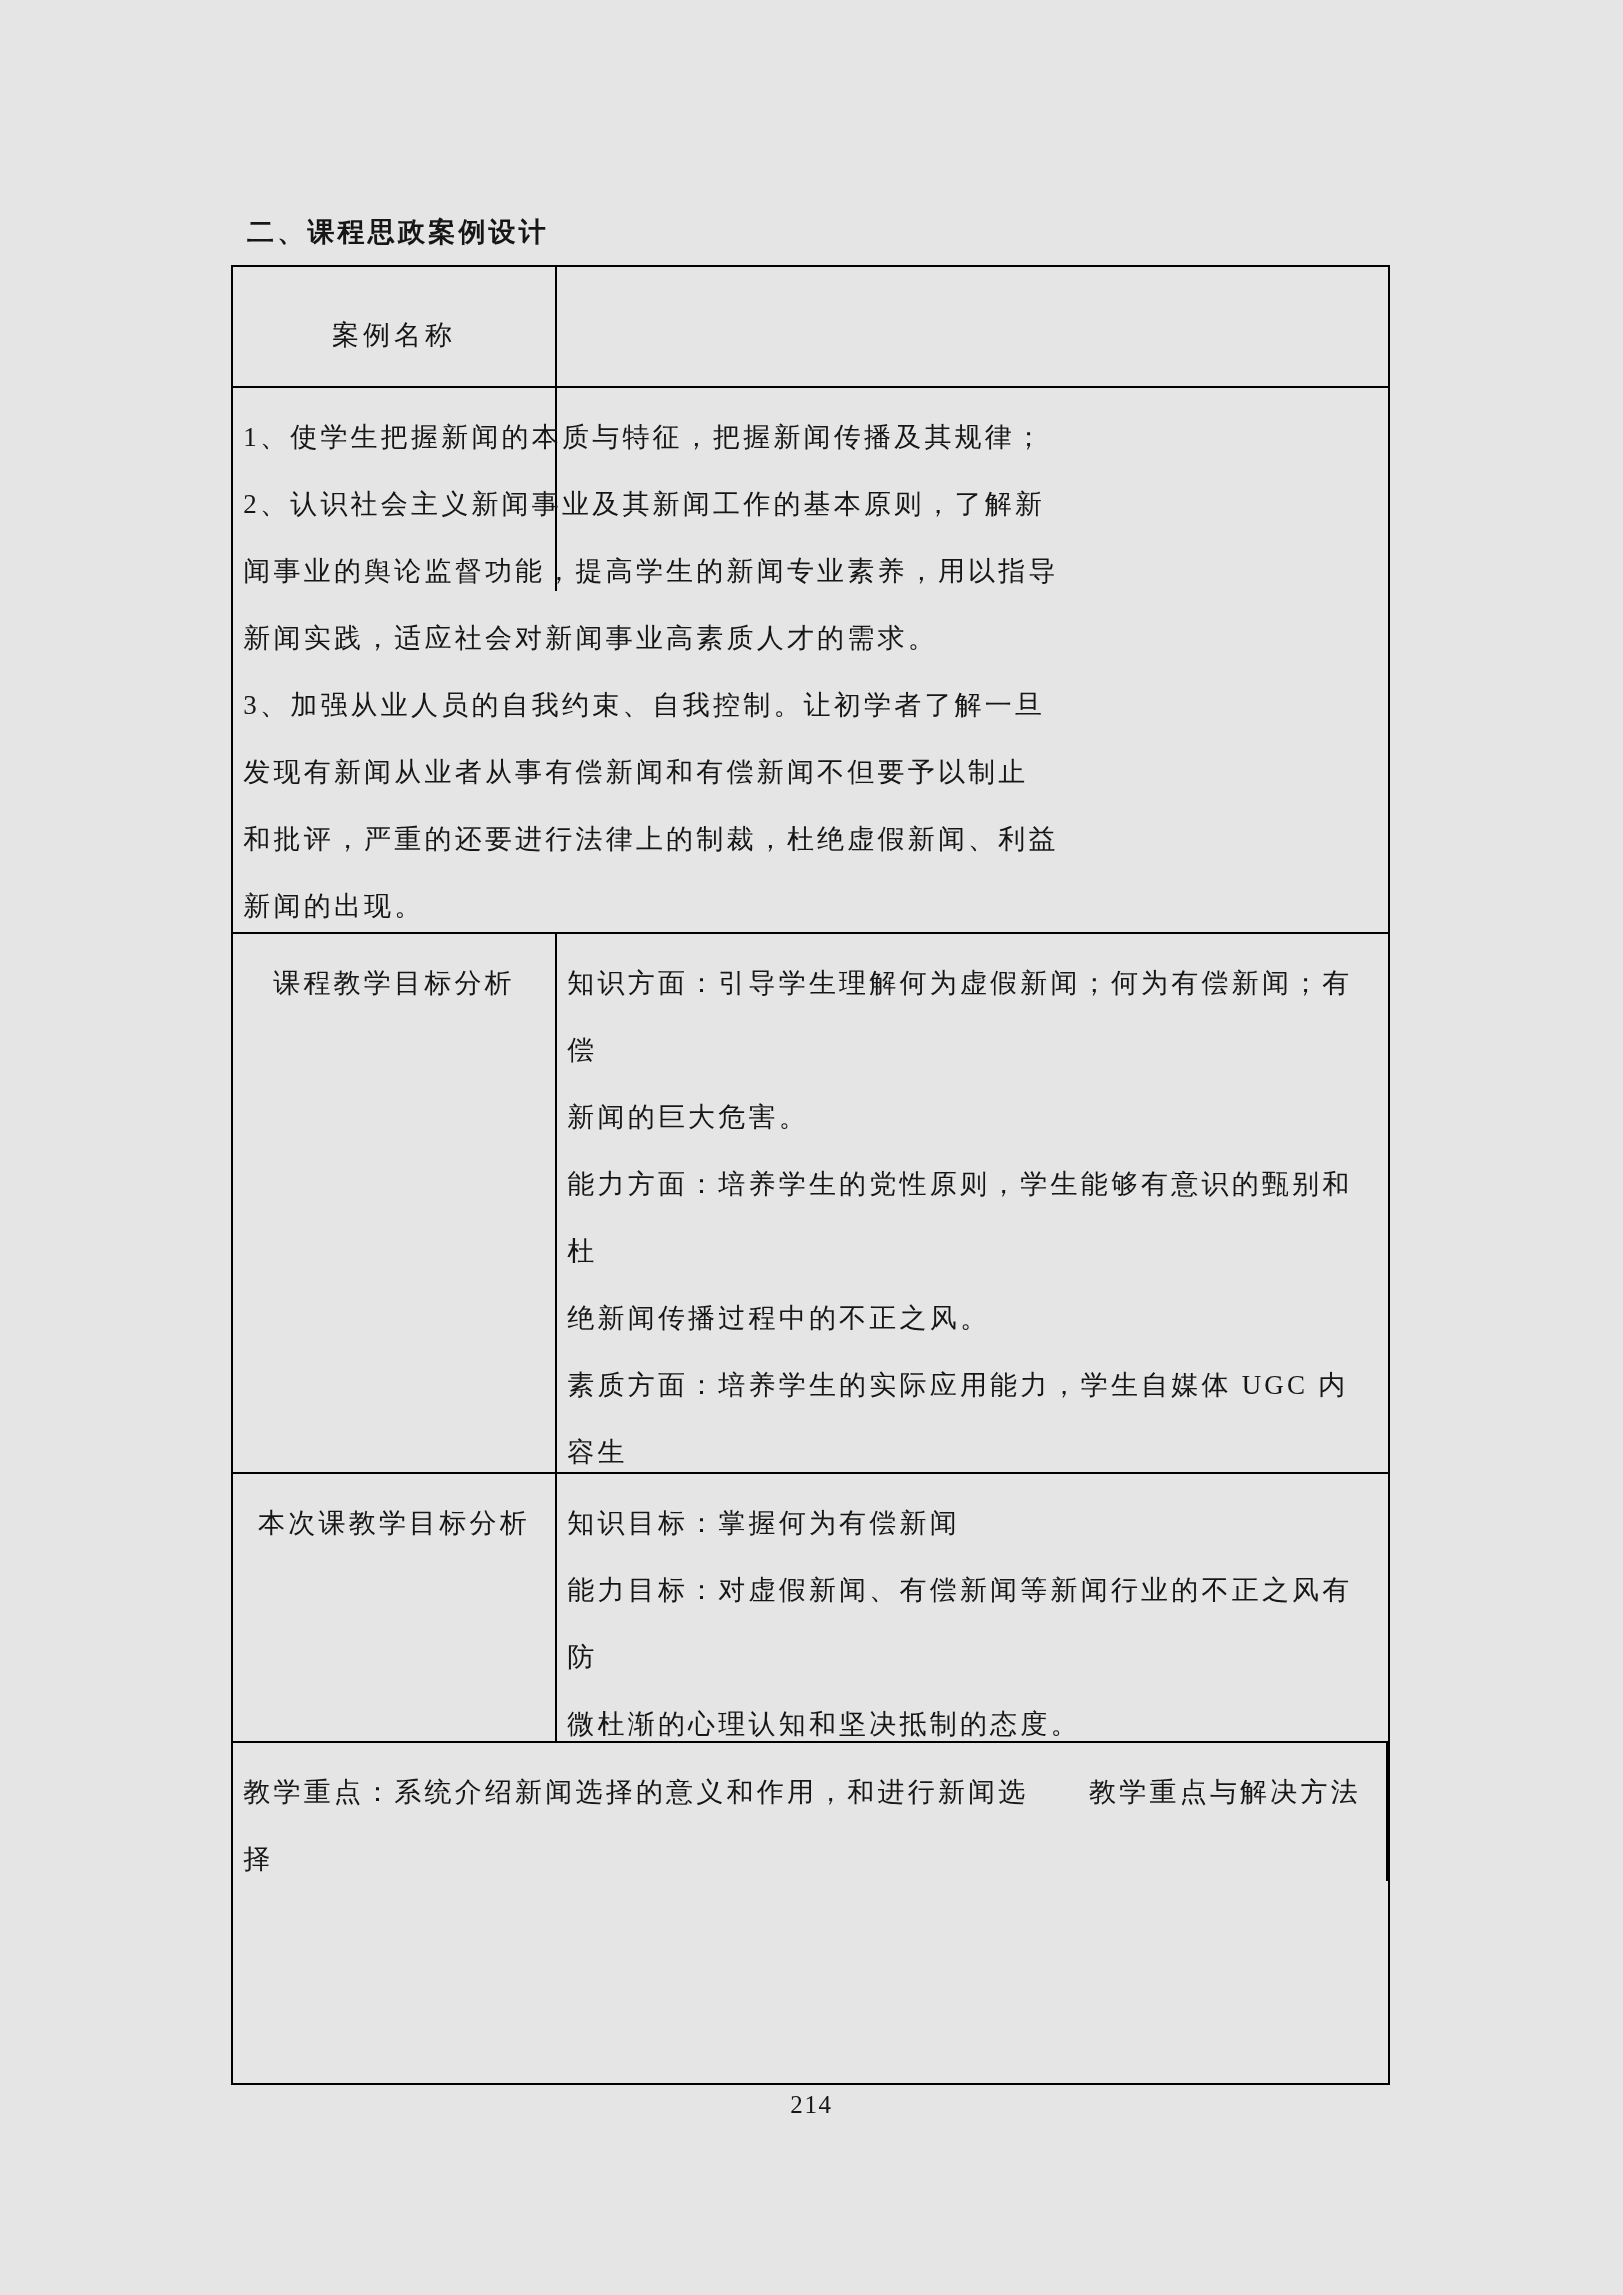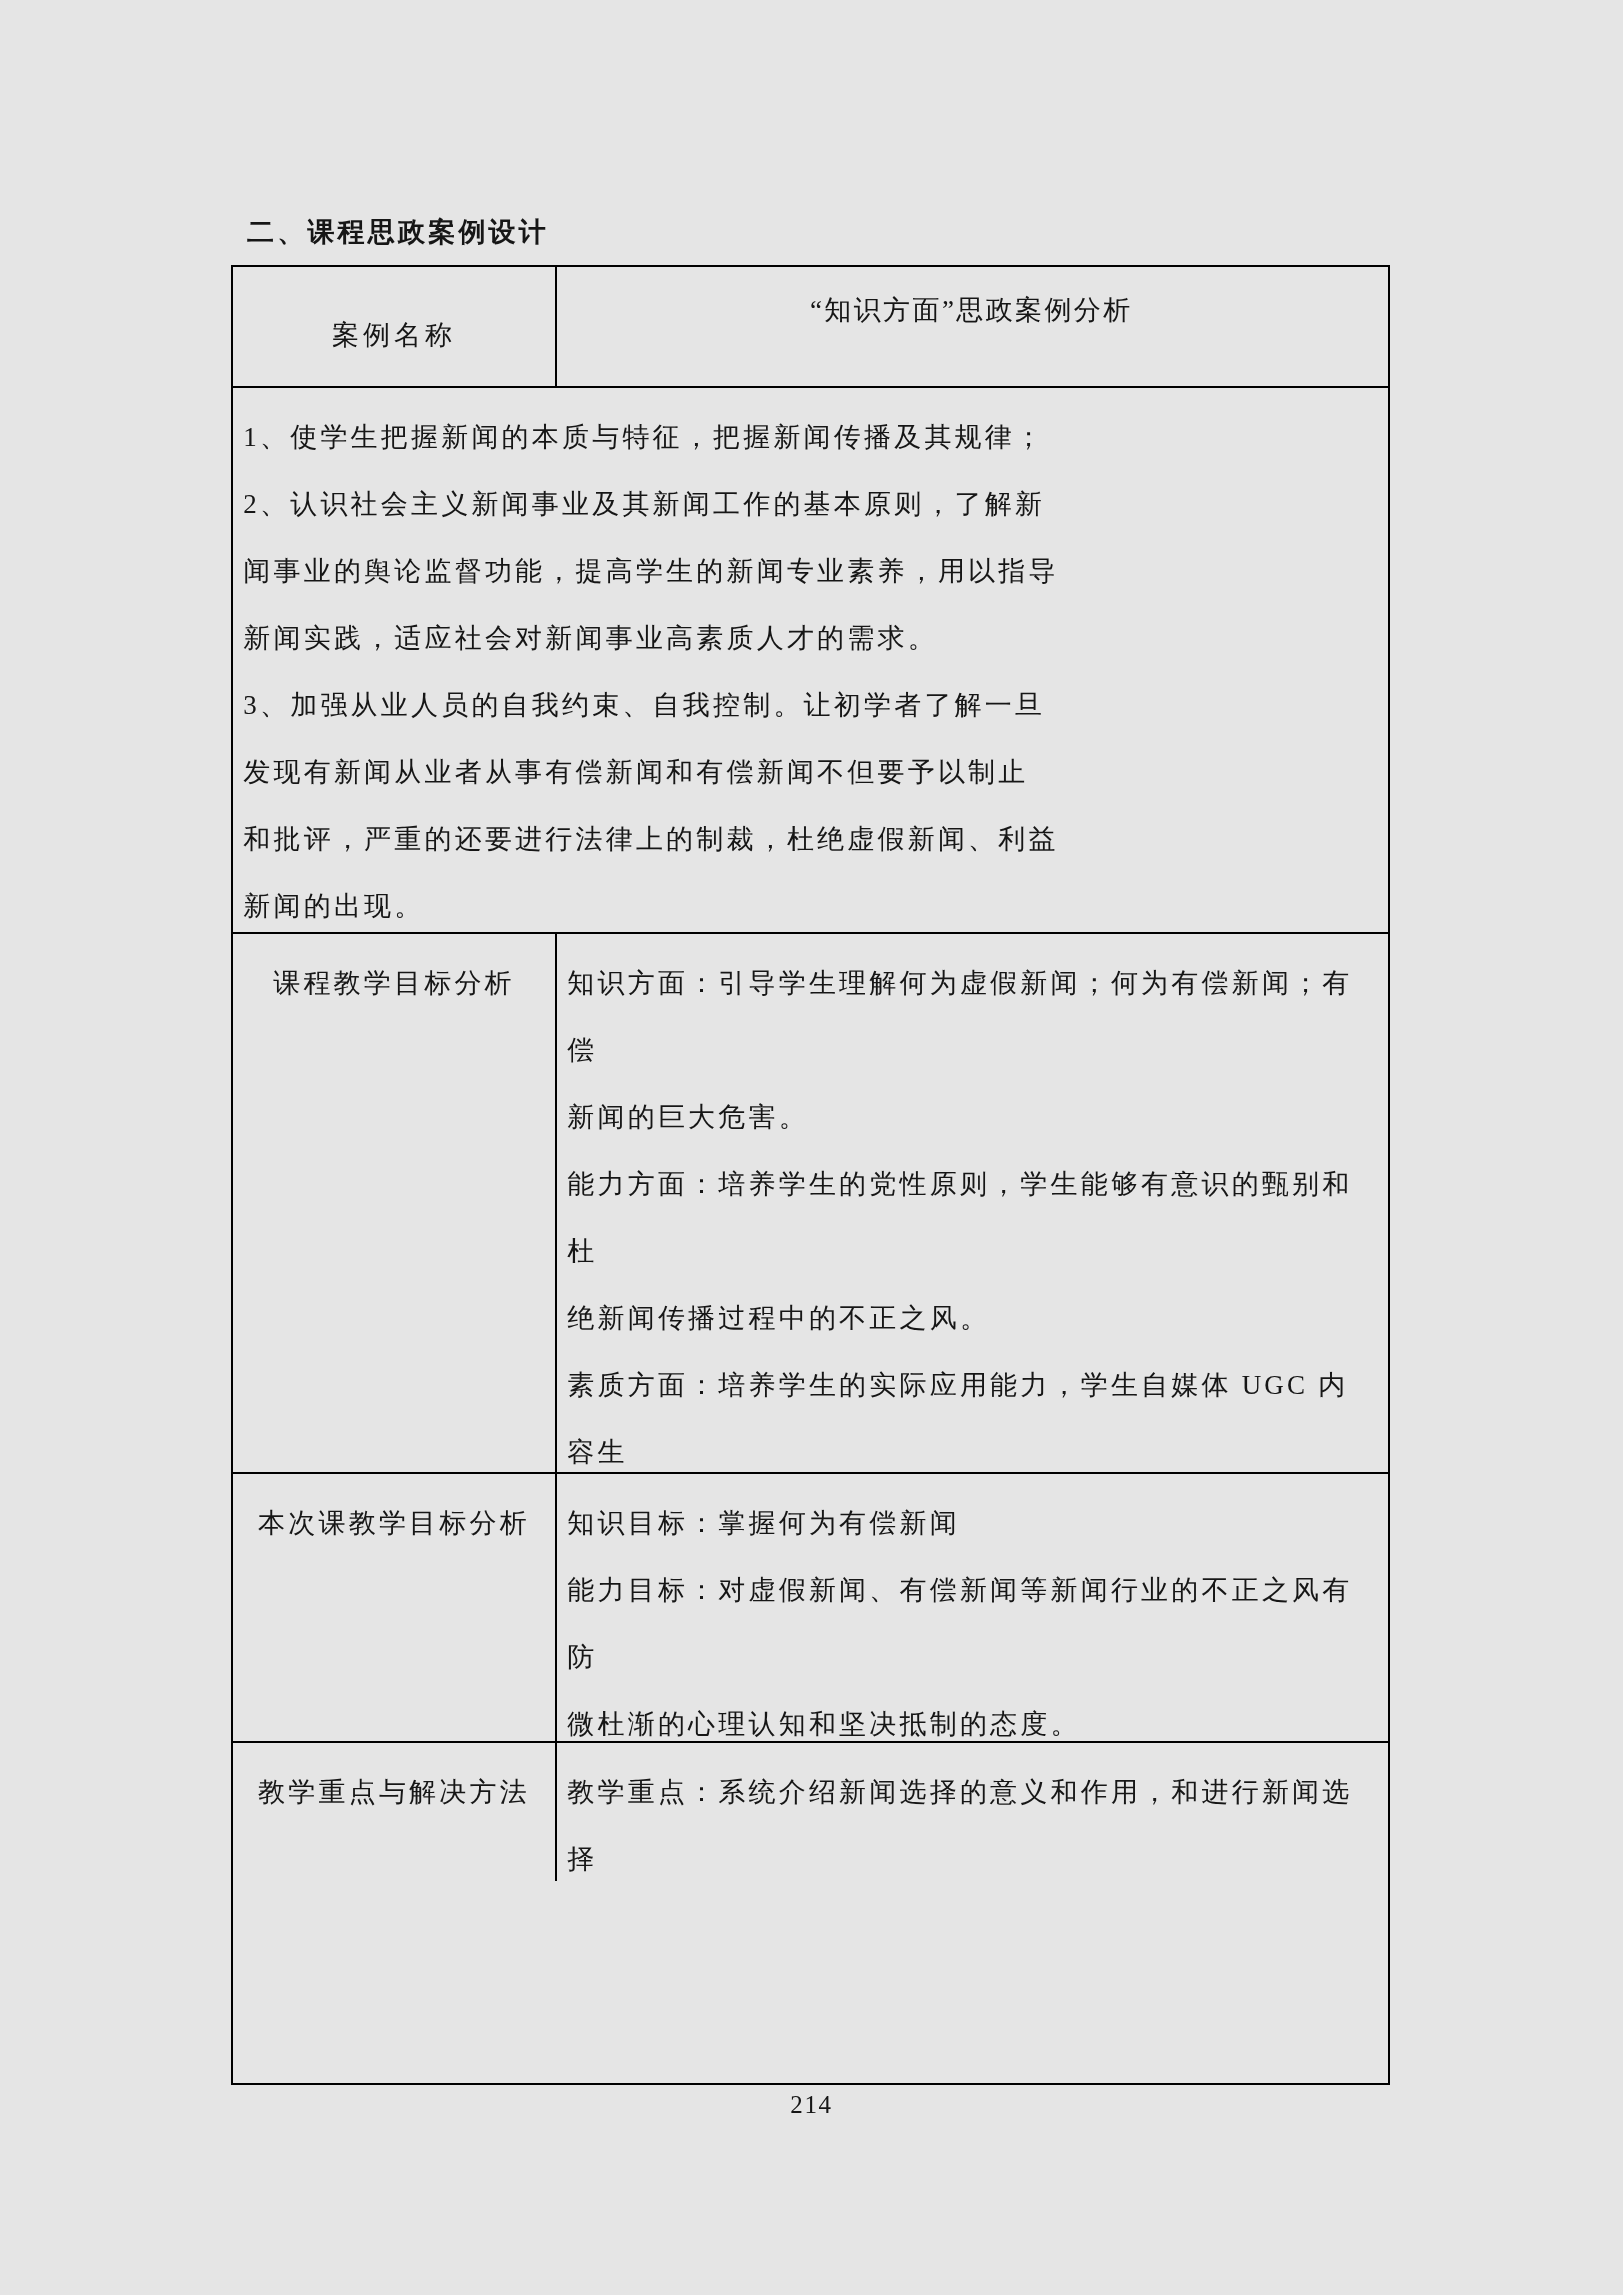--- a/index.html
+++ b/index.html
@@ -52,21 +52,21 @@
     flex:0 0 324px;
     border-right:2.4px solid #000;
     text-align:center;
     padding-top:16px;
   }
   .cell-r{
     flex:1 1 auto;
     padding:16px 12.7px 0 10.3px;
     text-align:left;
   }
-  .row-h1{height:119px;}
+  .row-h1{height:119px;flex-direction:column;}
   .row-h2{height:546px;}
   .row-h3{height:540px;}
   .row-h4{height:205px;}
   .row-h5{height:269px;}
   .row-h6{height:140px;}
   .row-header .cell-l{padding-top:35px;letter-spacing:4px;}
   .row-header .cell-r{padding-top:9.5px;text-align:center;letter-spacing:2.4px;}
   .page-number{
     position:absolute;
     top:2091px;
@@ -116,23 +116,23 @@
 
     <div class="t-row row-h5">
       <div class="cell cell-l">本次课教学目标分析</div>
       <div class="cell cell-r">知识目标：掌握何为有偿新闻
 能力目标：对虚假新闻、有偿新闻等新闻行业的不正之风有防
 微杜渐的心理认知和坚决抵制的态度。
 思政目标：树立正确的职业理想和道德评价标准。</div>
     </div>
 
     <div class="t-row row-h6">
-      <div class="cell cell-l">教学重点与解决方法</div>
       <div class="cell cell-r">教学重点：系统介绍新闻选择的意义和作用，和进行新闻选择
 的依据与方法，对新闻选择作出一个比较合理的解释。因此内</div>
+      <div class="cell cell-l">教学重点与解决方法</div>
     </div>
 
   </div>
 
   <div class="page-number">214</div>
 
 </div>
 
 
 </body></html>

